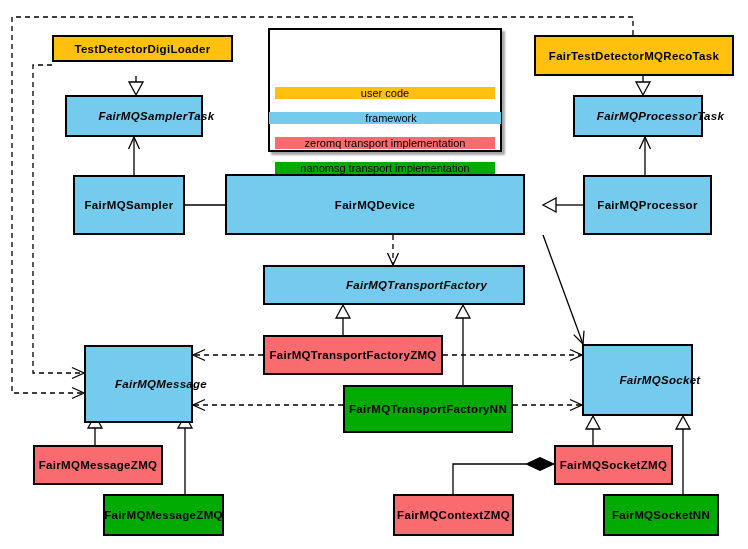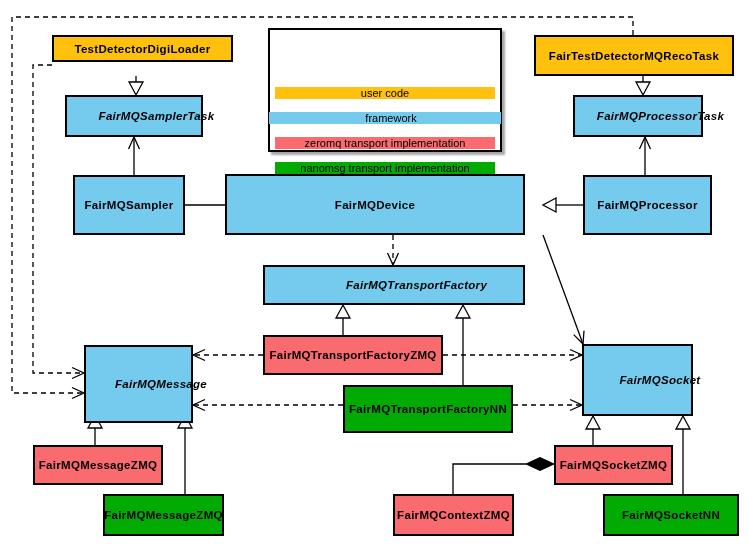--- a/index.html
+++ b/index.html
@@ -30,21 +30,21 @@
   #n-device{left:225px;top:174px;width:300px;height:61px;}
   #n-processor{left:583px;top:175px;width:129px;height:60px;}
   #n-factory{left:263px;top:265px;width:262px;height:40px;}
   #n-factoryzmq{left:263px;top:335px;width:180px;height:40px;}
   #n-factorynn{left:343px;top:385px;width:170px;height:48px;}
   #n-message{left:84px;top:345px;width:109px;height:78px;}
   #n-socket{left:582px;top:344px;width:111px;height:72px;}
   #n-messagezmq{left:33px;top:445px;width:130px;height:40px;}
   #n-messagenn{left:103px;top:494px;width:121px;height:42px;}
   #n-socketzmq{left:554px;top:445px;width:119px;height:40px;}
-  #n-socketnn{left:603px;top:494px;width:136px;height:42px;}
+  #n-socketnn{left:603px;top:494px;width:116px;height:42px;}
   #n-contextzmq{left:393px;top:494px;width:121px;height:42px;}
 
   .legend{
     position:absolute;z-index:2;left:268px;top:28px;width:234px;height:124px;
     box-sizing:border-box;border:2px solid #000;background:#fff;
     box-shadow:3px 3px 2px rgba(0,0,0,.35);
     display:flex;flex-direction:column;align-items:center;
     padding-top:9px;gap:13px;
   }
   .legend-bar{

